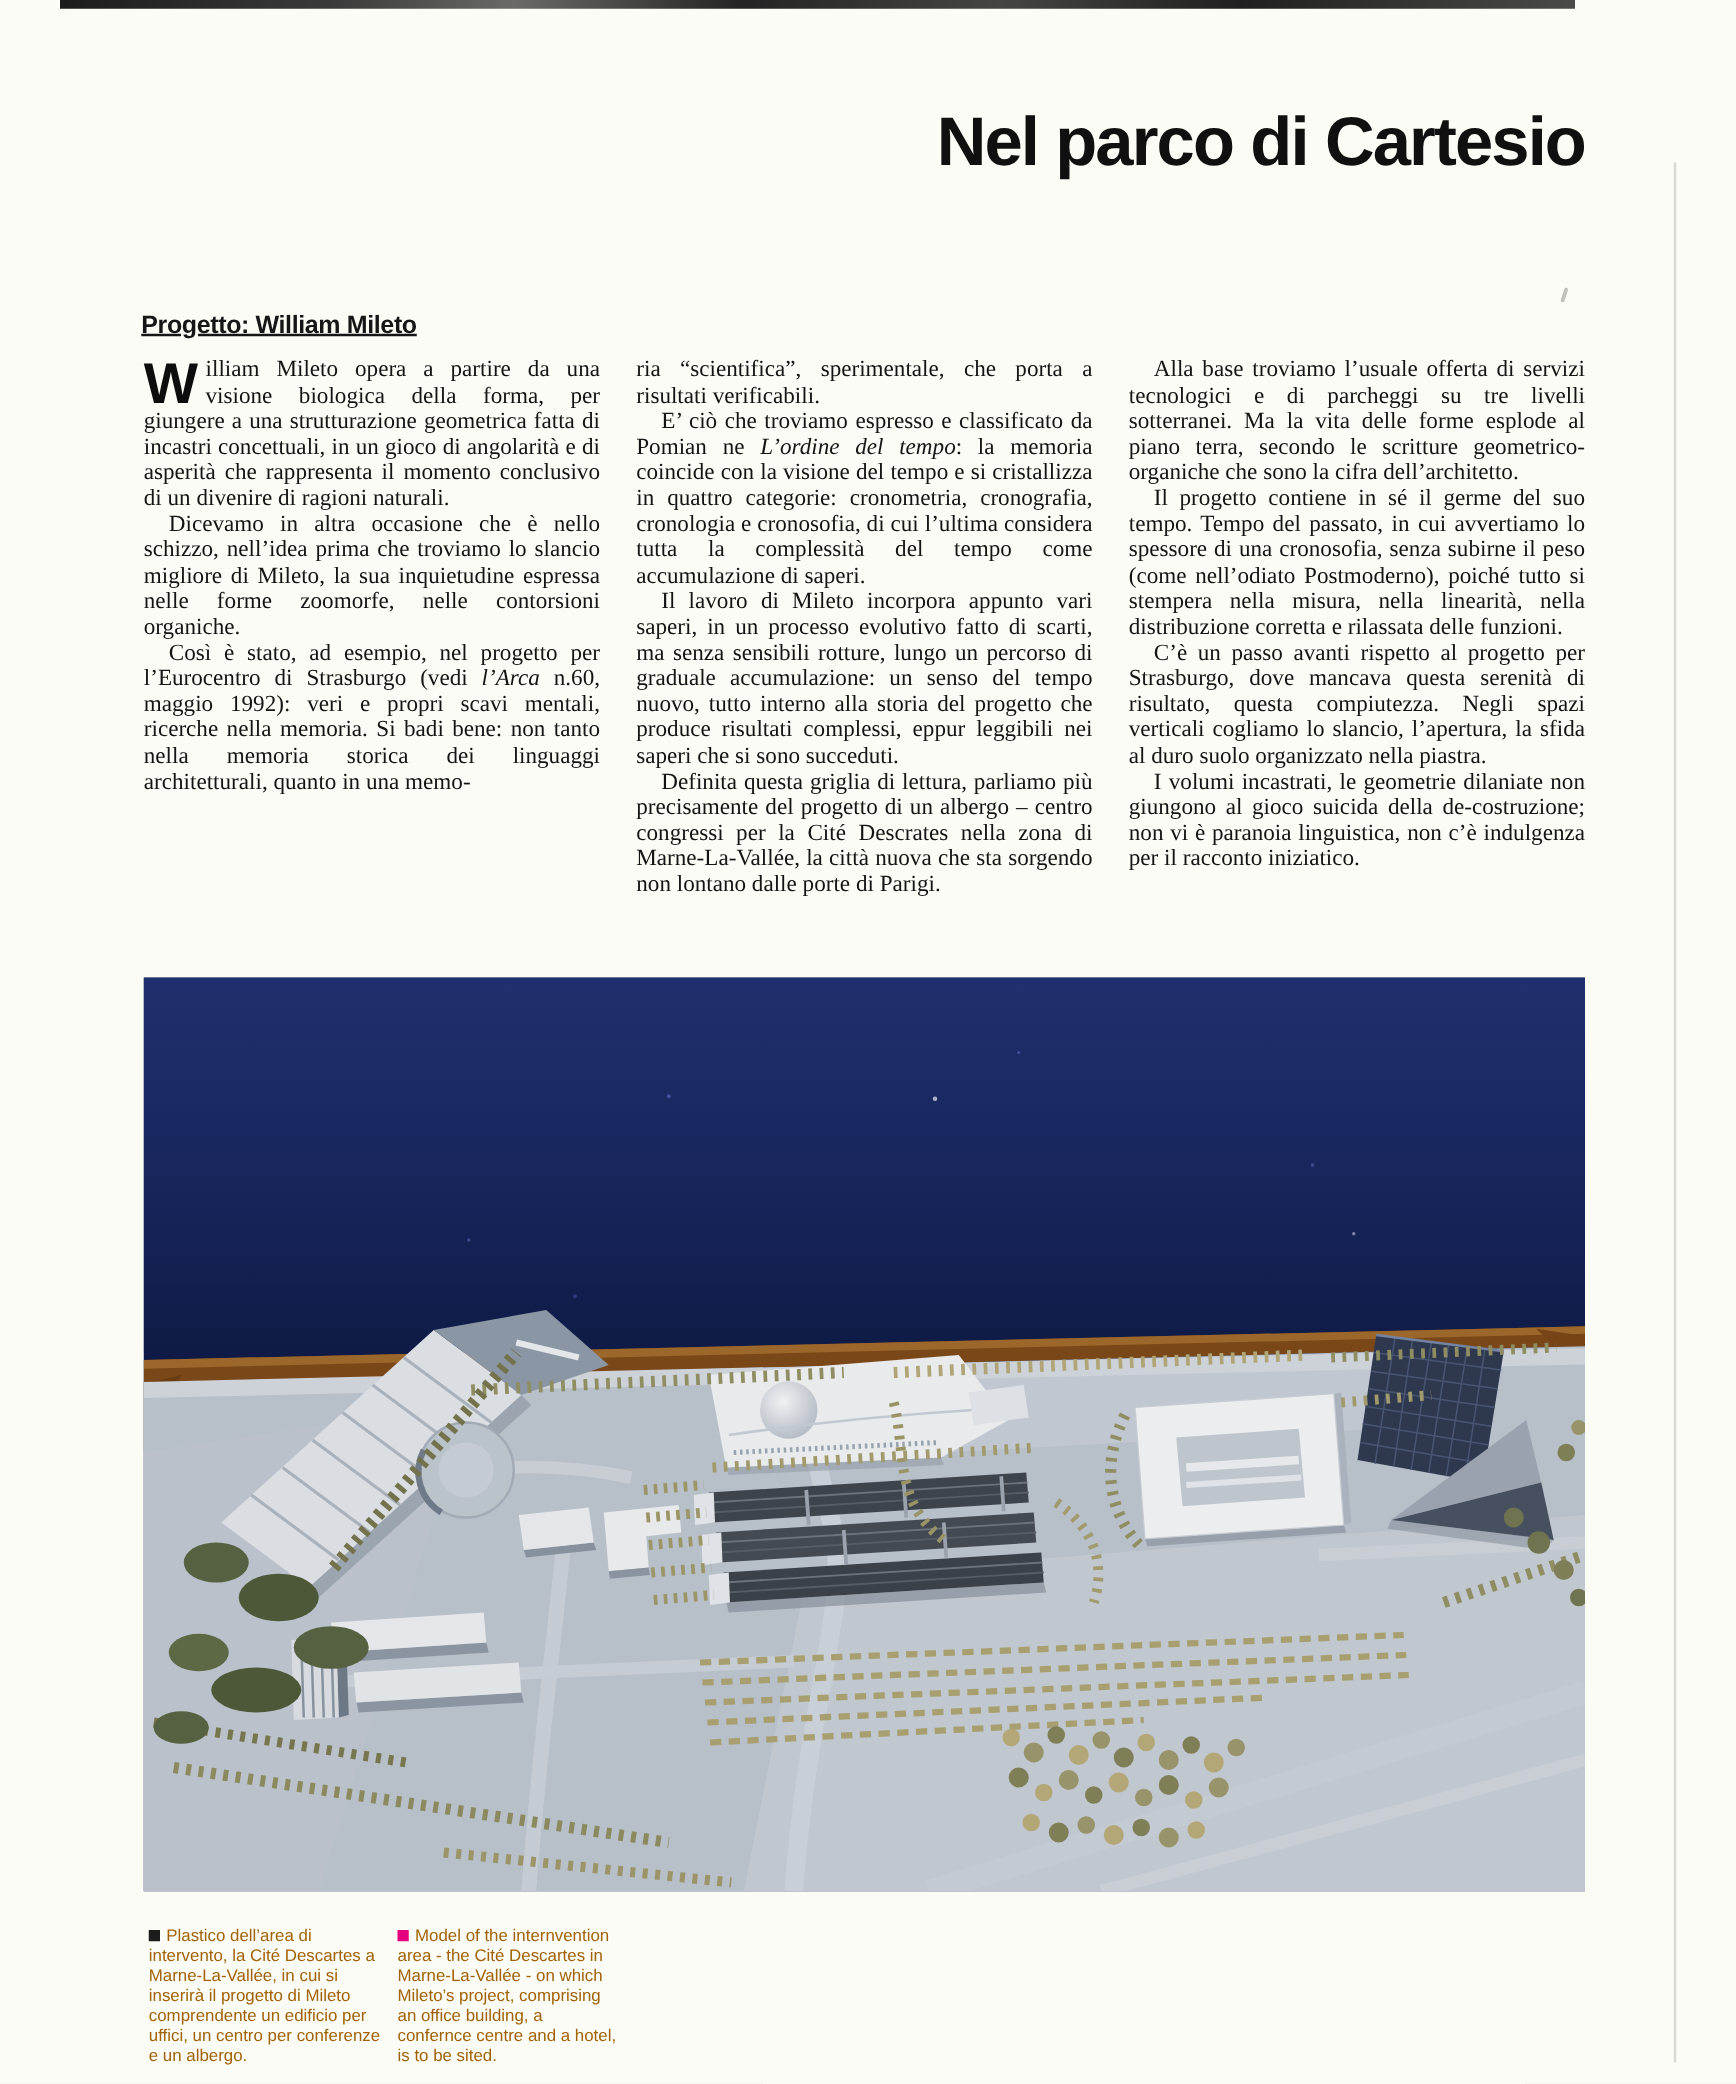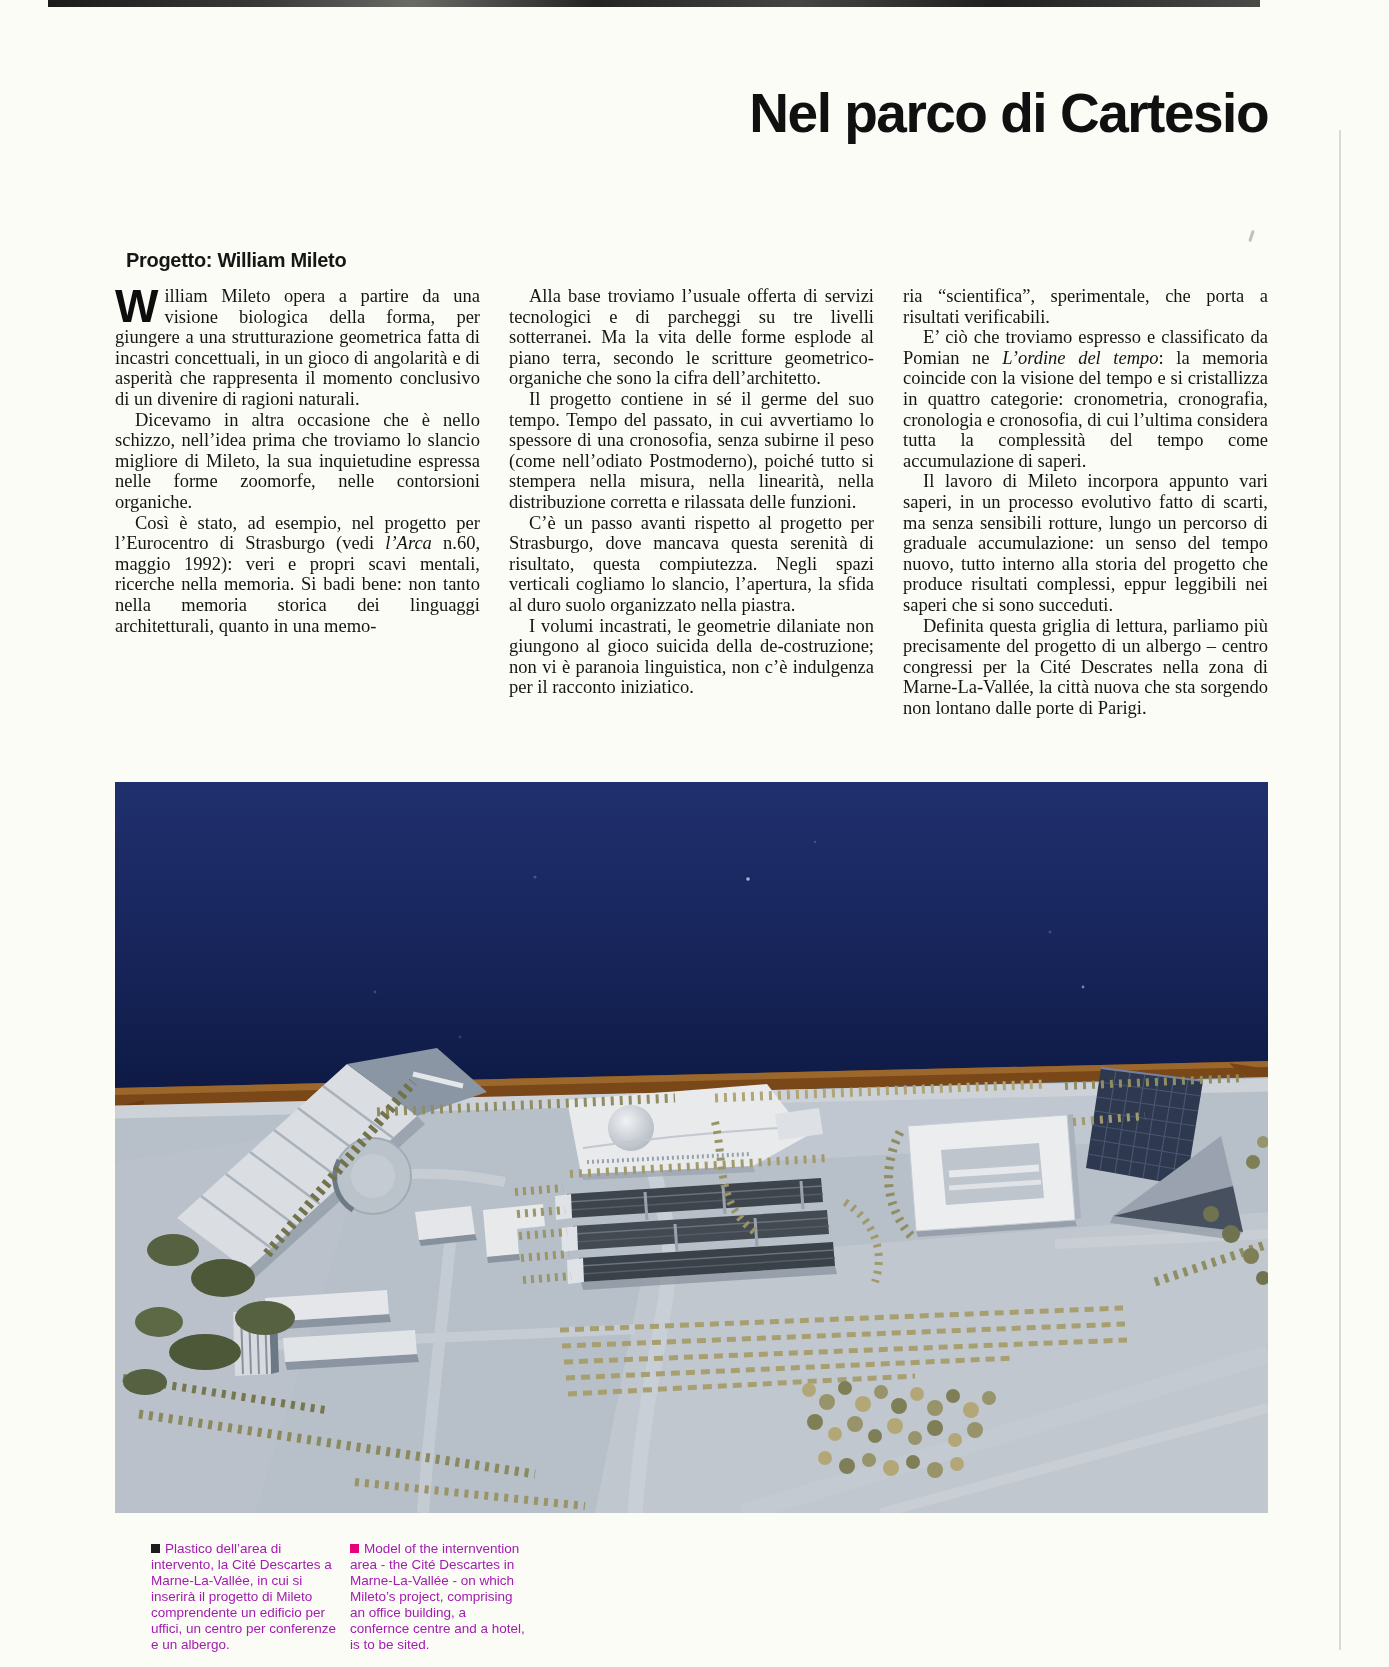--- a/index.html
+++ b/index.html
@@ -20,22 +20,22 @@
   .scan-speck{
     position:absolute;left:1250px;top:230px;width:3px;height:12px;
     background:#8f8f8a;transform:rotate(18deg);opacity:.55;border-radius:2px;
   }
   .title{
     position:absolute;left:115px;top:48px;width:1153px;
     text-align:right;font-size:55px;font-weight:700;color:#101010;
     letter-spacing:-1.5px;line-height:1.05;
   }
   .byline{
-    position:absolute;left:126px;top:249px;
-    font-size:20px;font-weight:700;color:#161616;letter-spacing:-.3px;
+    position:absolute;left:113px;top:249px;
+    font-size:20px;font-weight:700;color:#161616;letter-spacing:-.3px;text-decoration:underline;
   }
   .columns{
     position:absolute;left:115px;top:286px;width:1153px;
     display:flex;gap:29px;
   }
   .col{
     flex:1 1 0;
     font-family:"Liberation Serif","DejaVu Serif",serif;
     font-size:18.5px;line-height:20.6px;color:#141414;
     text-align:justify;
@@ -49,21 +49,21 @@
     font-weight:700;font-size:46px;line-height:37px;
     padding:2px 6px 0 0;color:#0d0d0d;
   }
   .photo{
     position:absolute;left:115px;top:782px;width:1153px;height:731px;
     background:#0f1b46;
   }
   .photo svg{display:block;width:100%;height:100%;}
   .caption{
     position:absolute;top:1541px;
-    font-size:13.5px;line-height:16px;color:#a21caf;margin-left:32px;
+    font-size:13.5px;line-height:16px;color:#a16207;
   }
   .caption.it{left:119px;width:186px;}
   .caption.en{left:318px;width:178px;}
   .bullet{
     display:inline-block;width:9px;height:9px;margin-right:5px;
     background:#1c1c1c;vertical-align:baseline;
   }
 </style>
 </head>
 <body>
@@ -78,30 +78,30 @@
 
   <div class="byline">Progetto: William Mileto</div>
 
   <div class="columns">
       <div class="col">
         <p class="para"><span class="dropcap">W</span><span>illiam Mileto opera a partire da una visione biologica della forma, per giungere a una strutturazione geometrica fatta di incastri concettuali, in un gioco di angolarità e di asperità che rappresenta il momento conclusivo di un divenire di ragioni naturali.</span></p>
         <p class="para indent"><span>Dicevamo in altra occasione che è nello schizzo, nell’idea prima che troviamo lo slancio migliore di Mileto, la sua inquietudine espressa nelle forme zoomorfe, nelle contorsioni organiche.</span></p>
         <p class="para indent"><span>Così è stato, ad esempio, nel progetto per l’Eurocentro di Strasburgo (vedi </span><em>l’Arca</em><span> n.60, maggio 1992): veri e propri scavi mentali, ricerche nella memoria. Si badi bene: non tanto nella memoria storica dei linguaggi architetturali, quanto in una memo-</span></p>
       </div>
       <div class="col">
+        <p class="para"><span>ria “scientifica”, sperimentale, che porta a risultati verificabili.</span></p>
+        <p class="para indent"><span>E’ ciò che troviamo espresso e classificato da Pomian ne </span><em>L’ordine del tempo</em><span>: la memoria coincide con la visione del tempo e si cristallizza in quattro categorie: cronometria, cronografia, cronologia e cronosofia, di cui l’ultima considera tutta la complessità del tempo come accumulazione di saperi.</span></p>
+        <p class="para indent"><span>Il lavoro di Mileto incorpora appunto vari saperi, in un processo evolutivo fatto di scarti, ma senza sensibili rotture, lungo un percorso di graduale accumulazione: un senso del tempo nuovo, tutto interno alla storia del progetto che produce risultati complessi, eppur leggibili nei saperi che si sono succeduti.</span></p>
+        <p class="para indent"><span>Definita questa griglia di lettura, parliamo più precisamente del progetto di un albergo – centro congressi per la Cité Descrates nella zona di Marne-La-Vallée, la città nuova che sta sorgendo non lontano dalle porte di Parigi.</span></p>
+      </div>
+      <div class="col">
         <p class="para indent"><span>Alla base troviamo l’usuale offerta di servizi tecnologici e di parcheggi su tre livelli sotterranei. Ma la vita delle forme esplode al piano terra, secondo le scritture geometrico-organiche che sono la cifra dell’architetto.</span></p>
         <p class="para indent"><span>Il progetto contiene in sé il germe del suo tempo. Tempo del passato, in cui avvertiamo lo spessore di una cronosofia, senza subirne il peso (come nell’odiato Postmoderno), poiché tutto si stempera nella misura, nella linearità, nella distribuzione corretta e rilassata delle funzioni.</span></p>
         <p class="para indent"><span>C’è un passo avanti rispetto al progetto per Strasburgo, dove mancava questa serenità di risultato, questa compiutezza. Negli spazi verticali cogliamo lo slancio, l’apertura, la sfida al duro suolo organizzato nella piastra.</span></p>
         <p class="para indent"><span>I volumi incastrati, le geometrie dilaniate non giungono al gioco suicida della de-costruzione; non vi è paranoia linguistica, non c’è indulgenza per il racconto iniziatico.</span></p>
-      </div>
-      <div class="col">
-        <p class="para"><span>ria “scientifica”, sperimentale, che porta a risultati verificabili.</span></p>
-        <p class="para indent"><span>E’ ciò che troviamo espresso e classificato da Pomian ne </span><em>L’ordine del tempo</em><span>: la memoria coincide con la visione del tempo e si cristallizza in quattro categorie: cronometria, cronografia, cronologia e cronosofia, di cui l’ultima considera tutta la complessità del tempo come accumulazione di saperi.</span></p>
-        <p class="para indent"><span>Il lavoro di Mileto incorpora appunto vari saperi, in un processo evolutivo fatto di scarti, ma senza sensibili rotture, lungo un percorso di graduale accumulazione: un senso del tempo nuovo, tutto interno alla storia del progetto che produce risultati complessi, eppur leggibili nei saperi che si sono succeduti.</span></p>
-        <p class="para indent"><span>Definita questa griglia di lettura, parliamo più precisamente del progetto di un albergo – centro congressi per la Cité Descrates nella zona di Marne-La-Vallée, la città nuova che sta sorgendo non lontano dalle porte di Parigi.</span></p>
       </div>
     </div>
 
   <figure class="photo" style="margin:0">
     <svg viewBox="0 0 1153 731" preserveAspectRatio="none">
       <defs>
         <linearGradient id="sky" x1="0" y1="0" x2="0" y2="1">
           <stop id="sky-stop-a" offset="0" stop-color="#20306e"></stop>
           <stop offset="0.55" stop-color="#17255b"></stop>
           <stop id="sky-stop-b" offset="1" stop-color="#0f1b46"></stop>

